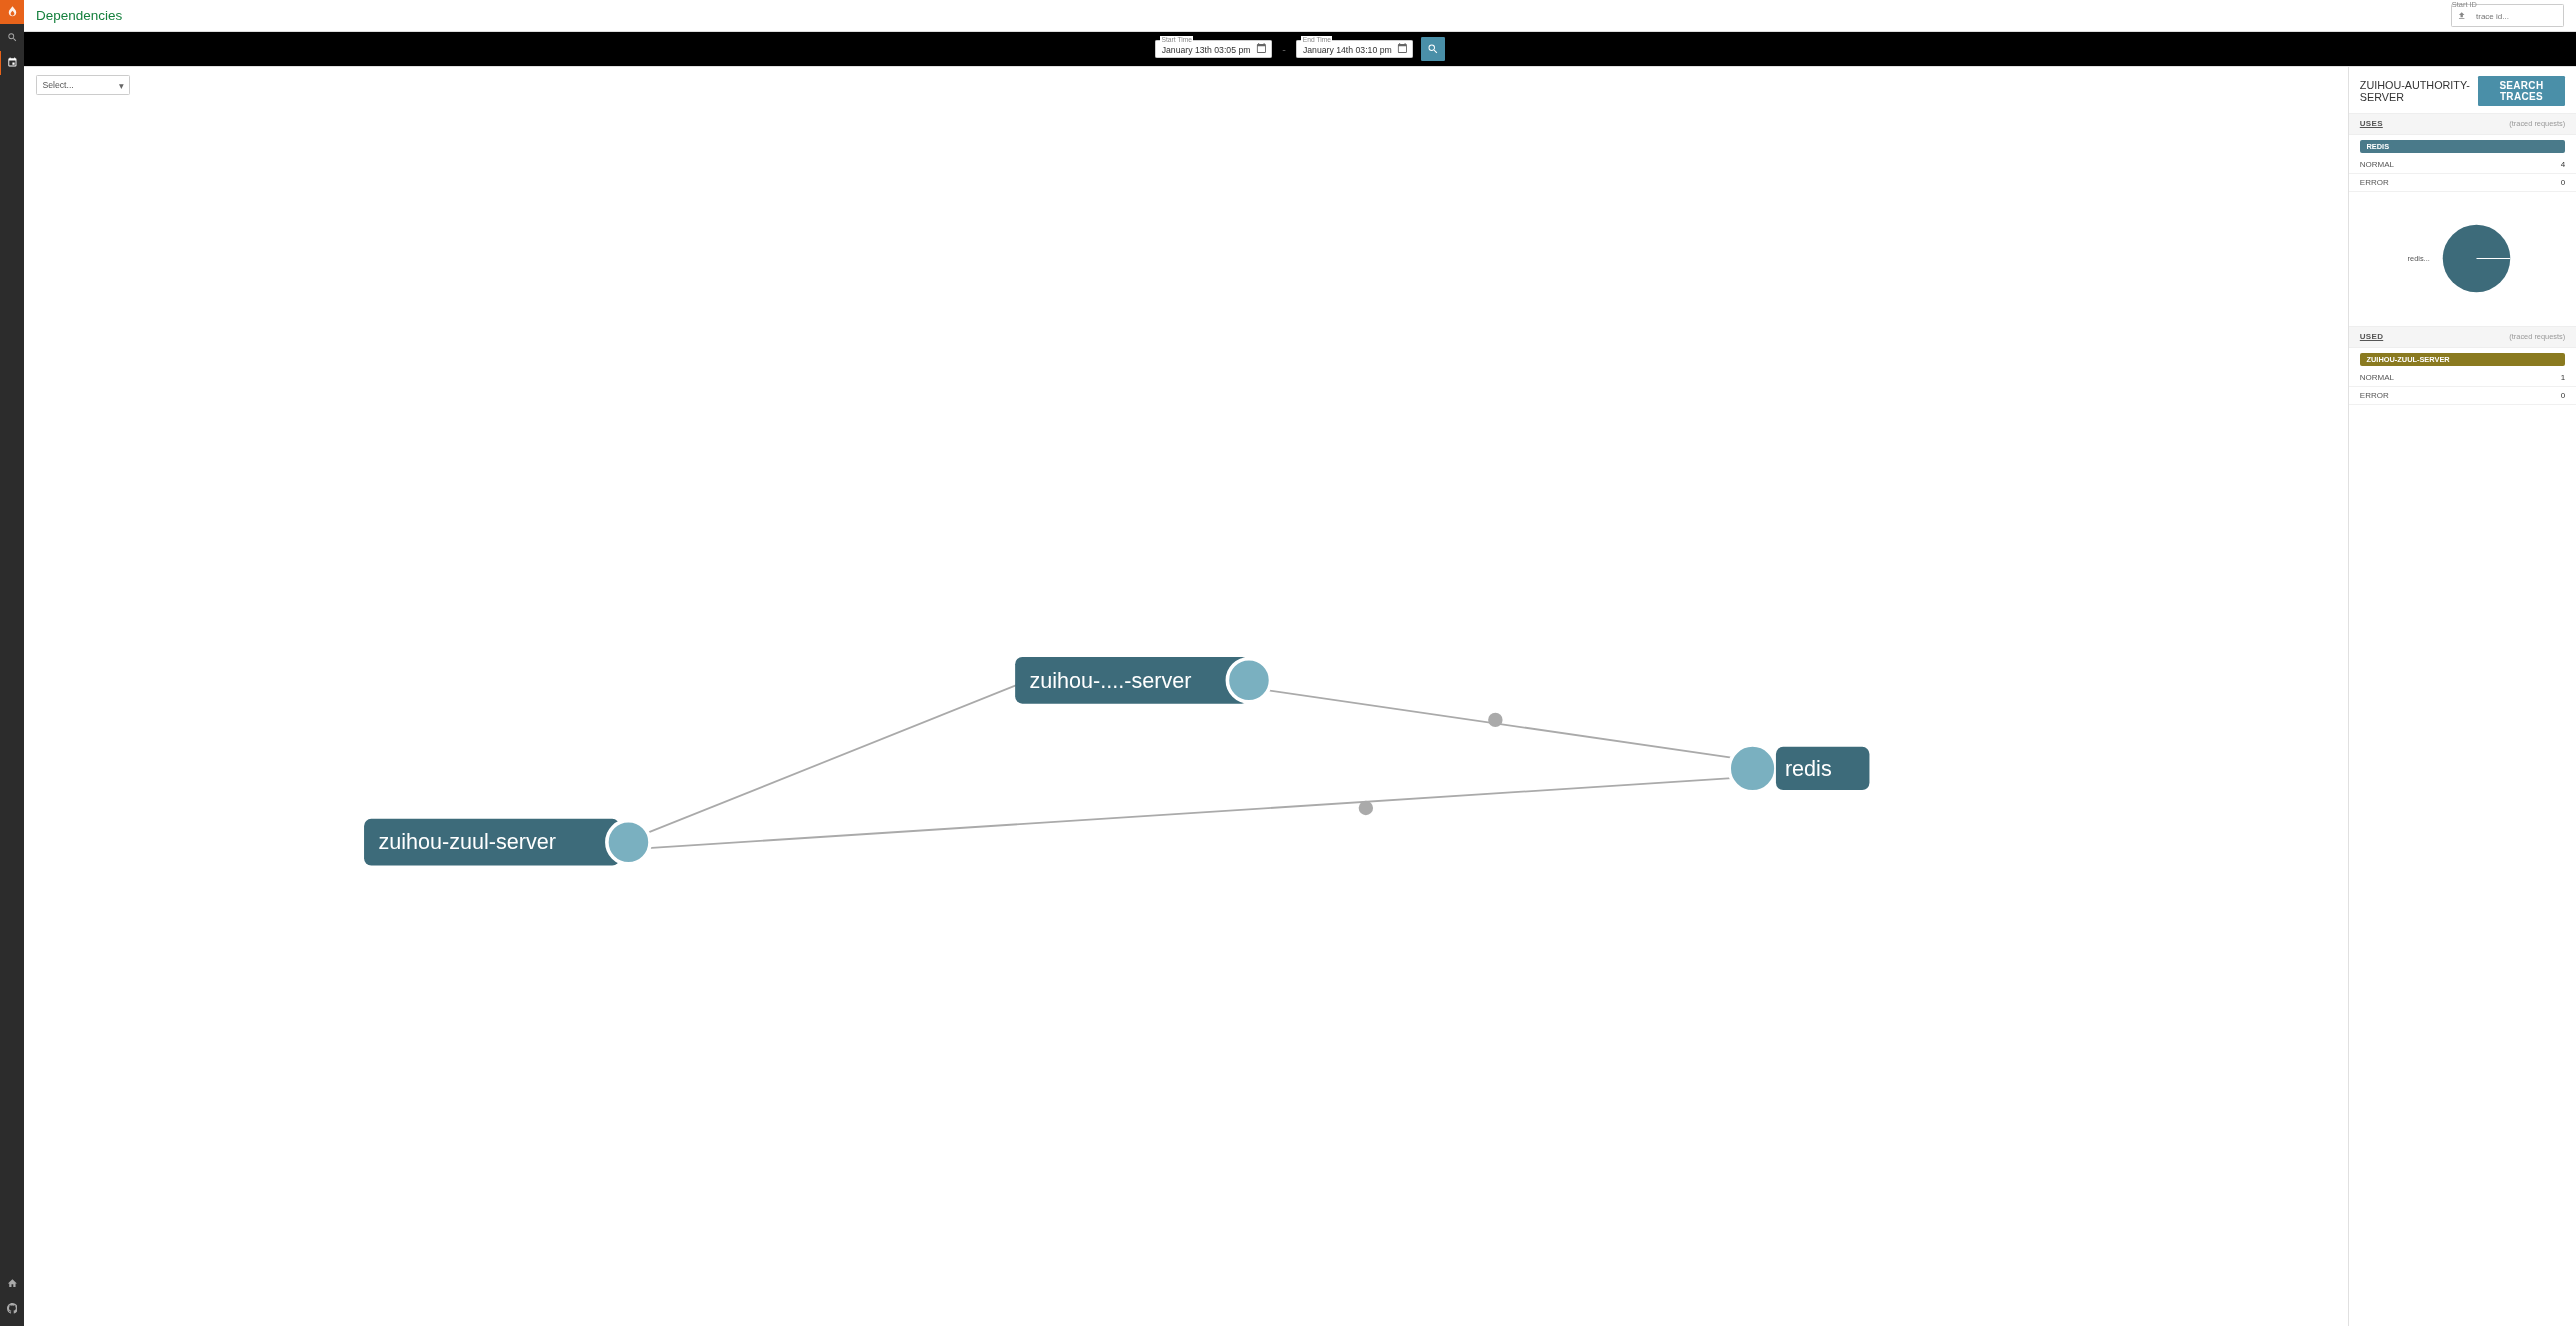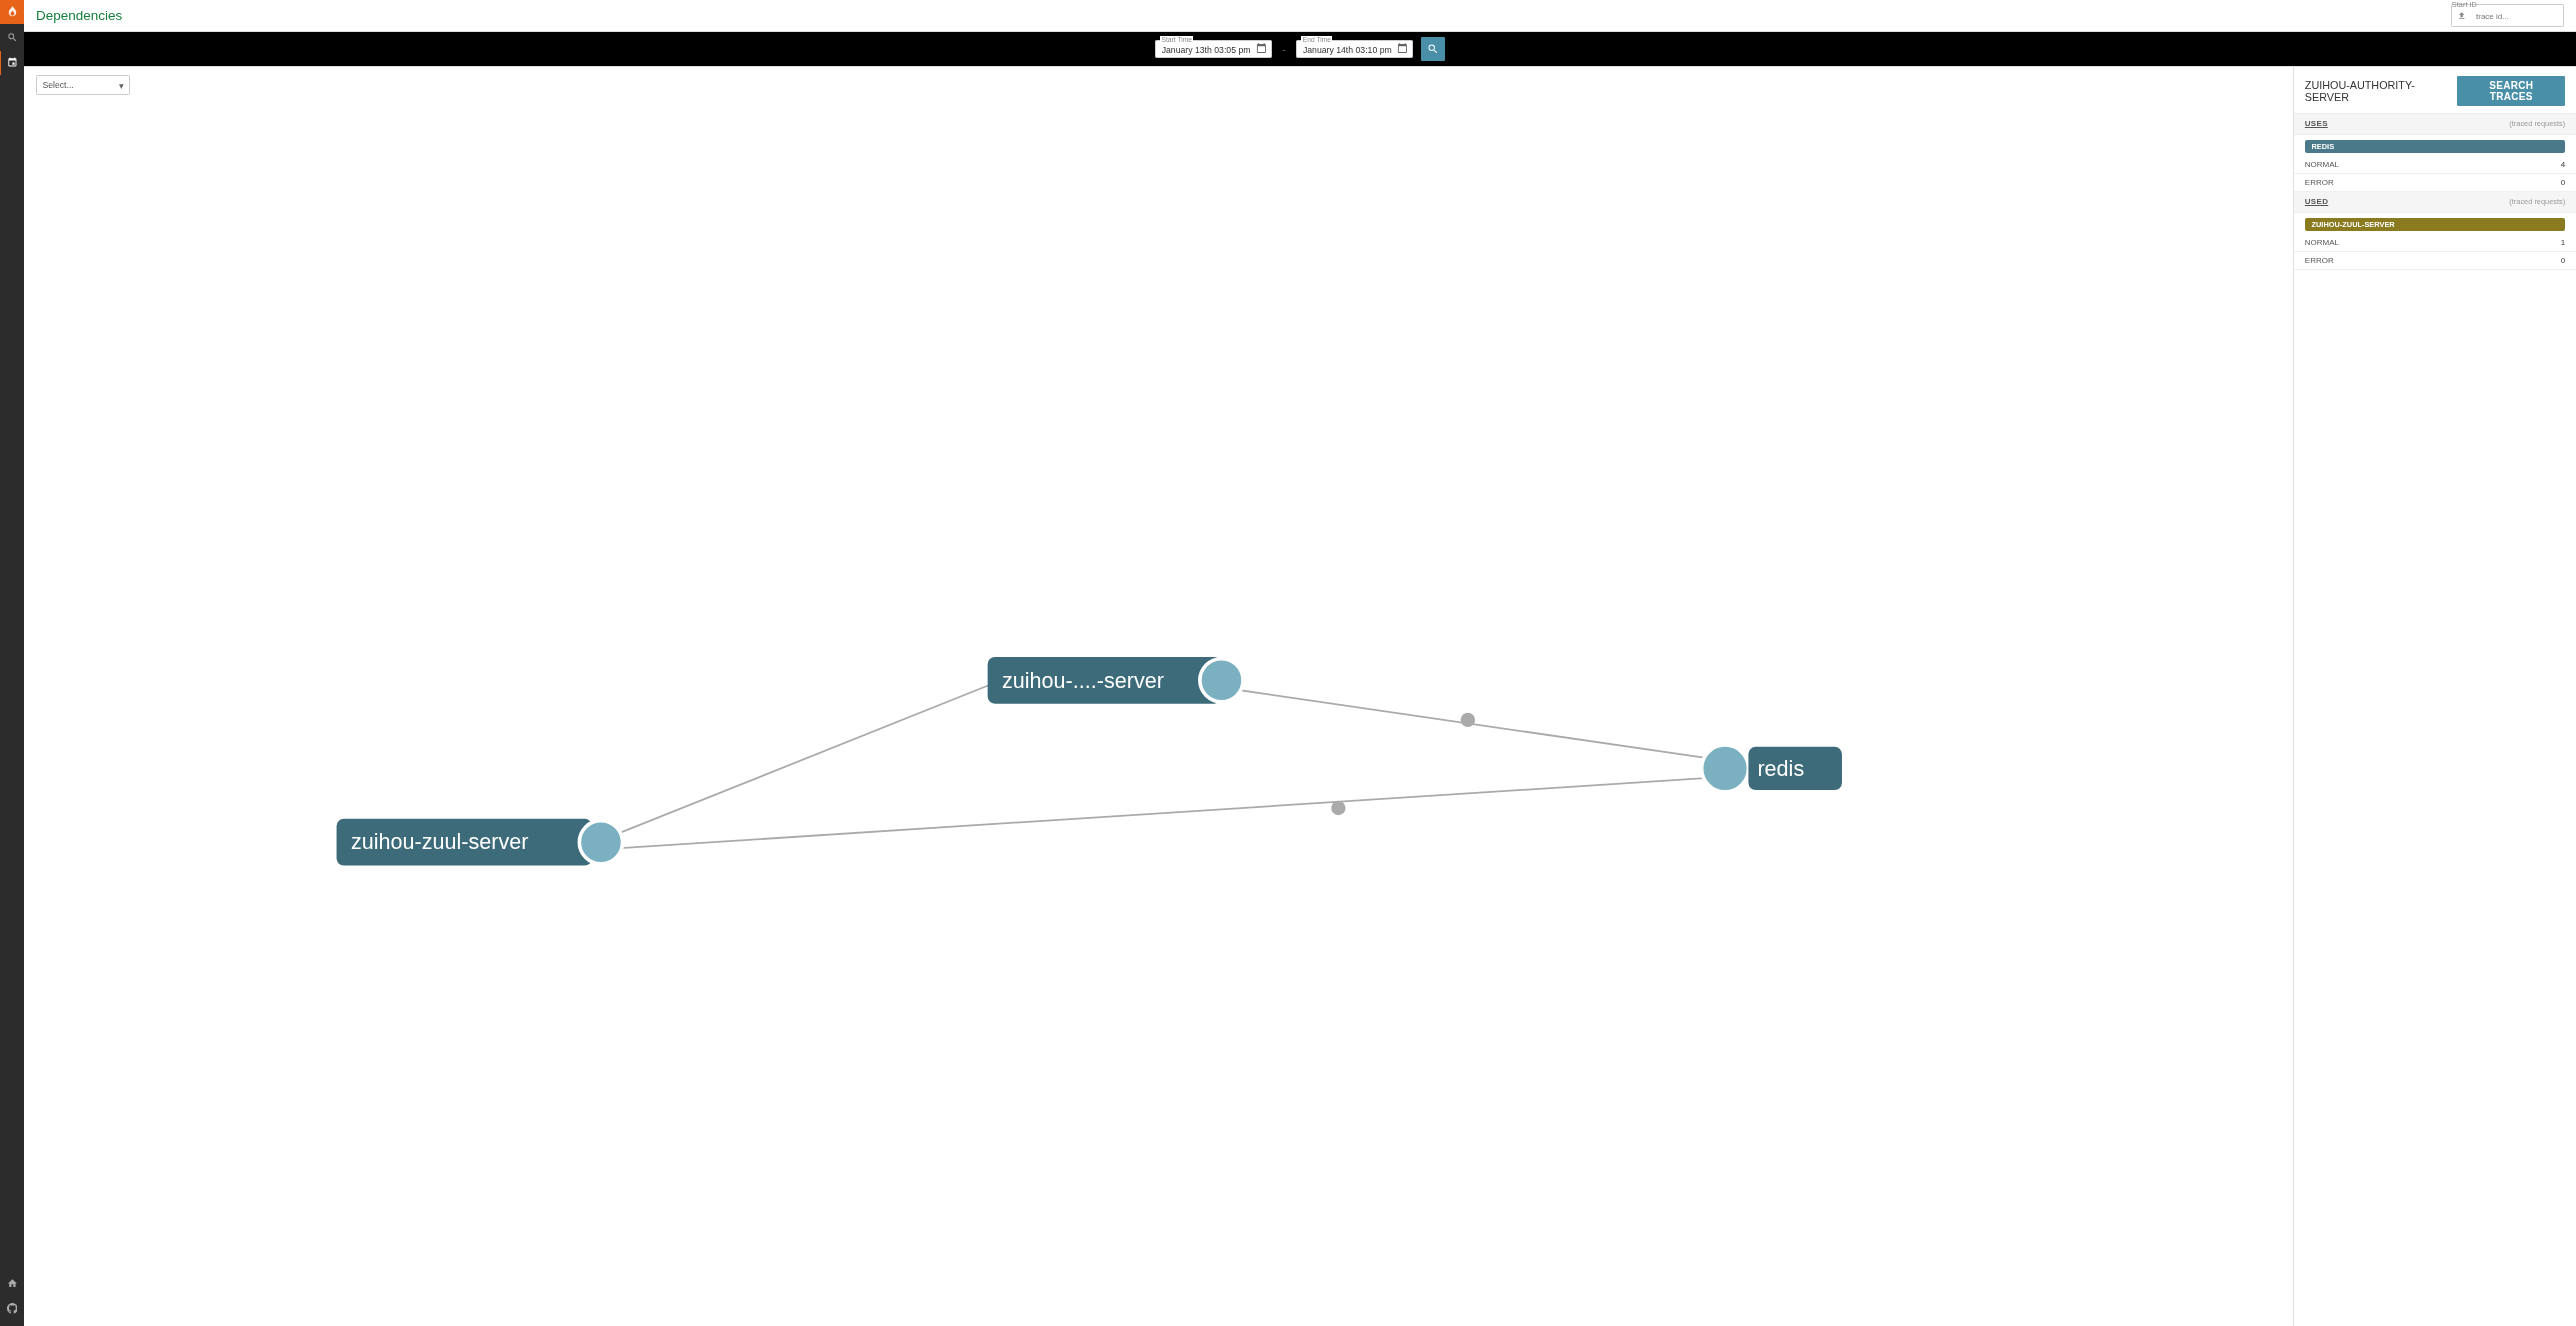--- a/index.html
+++ b/index.html
@@ -176,21 +176,21 @@
     .select-arrow { color: #666; font-size: 9.4px; }
 
     
     #dependency-graph {
       width: 100%;
       height: 100%;
     }
 
     
     #right-panel {
-      width: 283px;
+      width: 228px;
       background: #fff;
       border-left: 0.7px solid #e0e0e0;
       display: flex;
       flex-direction: column;
       overflow-y: auto;
       flex-shrink: 0;
     }
     .panel-header {
       padding: 9.4px 10.8px 6.7px;
       display: flex;
@@ -420,20 +420,29 @@
 
       <div class="stat-row">
         <span class="stat-label">NORMAL</span>
         <span class="stat-value">4</span>
       </div>
       <div class="stat-row">
         <span class="stat-label">ERROR</span>
         <span class="stat-value">0</span>
       </div>
 
+      <div class="chart-area">
+        <span class="pie-label">redis...</span>
+        <svg width="81" height="81" viewBox="0 0 120 120">
+
+          <circle cx="60" cy="60" r="50" fill="#3d6b7a"></circle>
+
+          <line x1="60" y1="60" x2="110" y2="60" stroke="#fff" stroke-width="1.5"></line>
+        </svg>
+      </div>
 
       <div class="section-header">
         <span class="section-title">USED</span>
         <span class="section-subtitle">(traced requests)</span>
       </div>
 
       <div class="service-tag tag-zuul">
         <span>ZUIHOU-ZUUL-SERVER</span>
       </div>
 

